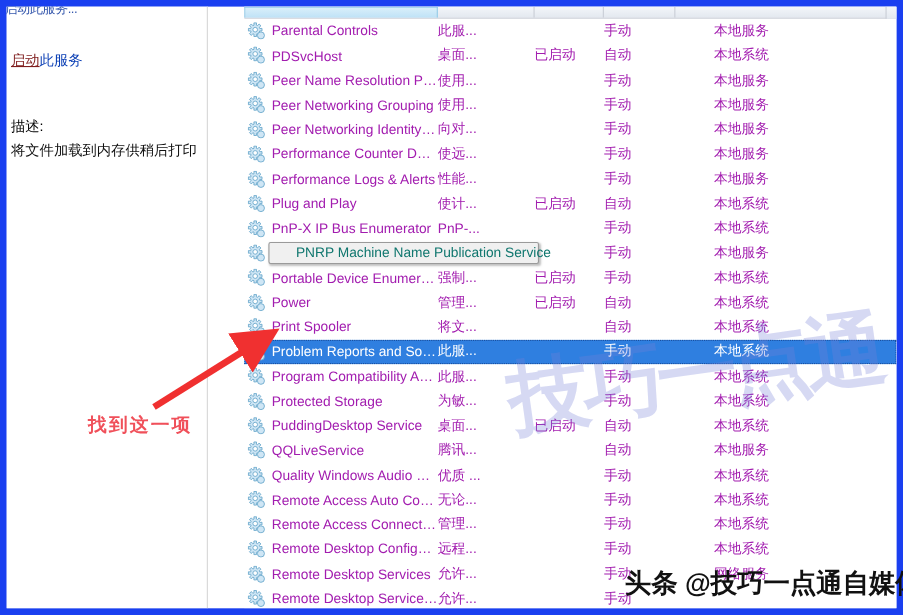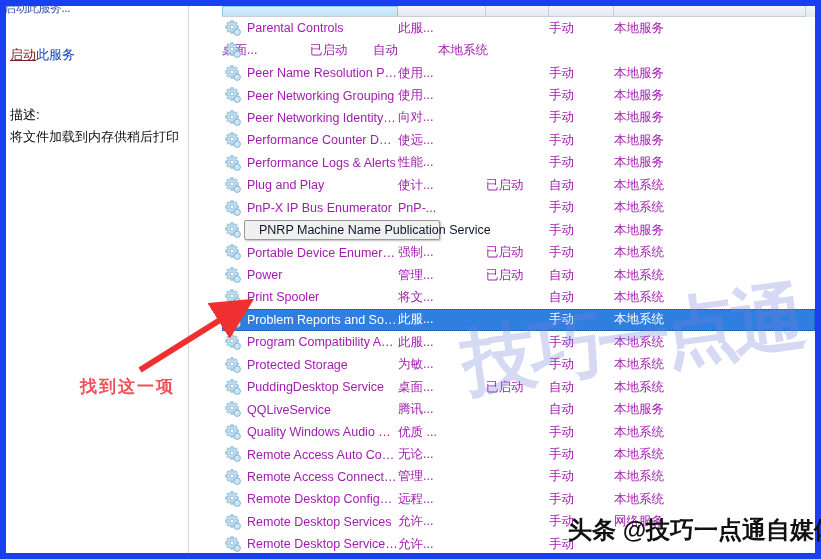--- a/index.html
+++ b/index.html
@@ -132,39 +132,40 @@
   }
   .cell-startup{
     width:65px;
     box-sizing:border-box;
     overflow:hidden;
   }
   .cell-logon{
     width:120px;
     box-sizing:border-box;
     overflow:hidden;
+    text-align:center;
   }
   .gear{
     position:absolute;left:3px;top:3px;
     width:16px;height:16px;
   }
   
   .tooltip{
     position:absolute;
     left:22px;
-    width:196px;
+    width:246px;
     height:20px;
     background:#f0f0f0;
     border:1px solid #9a9a9a;
     border-radius:2px;
     box-shadow:1px 1px 2px rgba(0,0,0,.25);
     font-size:12.5px;
-    color:#0f172a;
+    color:#0f766e;
     display:flex;align-items:center;
-    padding-left:14px;
+    padding-left:24px;
     box-sizing:border-box;
     z-index:30;
     white-space:nowrap;
   }
   
   .wm-big{
     position:absolute;
     left:455px;top:285px;
     font-size:74px;
     color:rgba(120,130,215,.30);
@@ -235,20 +236,21 @@
             <div class="cell-status"></div>
             <div class="cell-startup">手动</div>
             <div class="cell-logon">本地服务</div>
           </div>
           <div class="row">
             <svg class="gear" viewBox="0 0 16 16">
               <path d="M13.184251255720284,5.7979033291277675L13.184251255720284,8.202096670872232L11.172271622986784,8.04026415107857L10.685819393019083,9.214663722113233L12.222936707096762,10.522915291865706L10.522915291865704,12.222936707096764L9.214663722113233,10.685819393019083L8.040264151078572,11.172271622986784L8.202096670872233,13.184251255720284L5.7979033291277675,13.184251255720284L5.9597358489214285,11.172271622986784L4.785336277886767,10.685819393019083L3.477084708134296,12.222936707096764L1.7770632929032377,10.522915291865706L3.3141806069809174,9.214663722113233L2.8277283770132158,8.04026415107857L0.8157487442797171,8.202096670872233L0.8157487442797171,5.797903329127768L2.8277283770132158,5.959735848921429L3.314180606980917,4.785336277886767L1.7770632929032368,3.477084708134296L3.4770847081342926,1.7770632929032395L4.785336277886765,3.314180606980918L5.9597358489214285,2.8277283770132158L5.797903329127763,0.815748744279718L8.202096670872228,0.8157487442797162L8.04026415107857,2.827728377013215L9.214663722113233,3.314180606980917L10.5229152918657,1.777063292903235L12.22293670709676,3.4770847081342917L10.685819393019083,4.785336277886765L11.172271622986784,5.9597358489214285Z" fill="#cfe6f5" stroke="#6aa8cc" stroke-width="0.8"></path>
               <circle cx="7" cy="7" r="2.1" fill="#ffffff" stroke="#6aa8cc" stroke-width="0.8"></circle>
               <circle cx="12.2" cy="12.2" r="3.2" fill="#cfe6f5" stroke="#6aa8cc" stroke-width="0.8"></circle>
             </svg>
+            <div class="cell-name">PDSvcHost</div>
             <div class="cell-desc">桌面...</div>
             <div class="cell-status">已启动</div>
             <div class="cell-startup">自动</div>
             <div class="cell-logon">本地系统</div>
           </div>
           <div class="row">
             <svg class="gear" viewBox="0 0 16 16">
               <path d="M13.184251255720284,5.7979033291277675L13.184251255720284,8.202096670872232L11.172271622986784,8.04026415107857L10.685819393019083,9.214663722113233L12.222936707096762,10.522915291865706L10.522915291865704,12.222936707096764L9.214663722113233,10.685819393019083L8.040264151078572,11.172271622986784L8.202096670872233,13.184251255720284L5.7979033291277675,13.184251255720284L5.9597358489214285,11.172271622986784L4.785336277886767,10.685819393019083L3.477084708134296,12.222936707096764L1.7770632929032377,10.522915291865706L3.3141806069809174,9.214663722113233L2.8277283770132158,8.04026415107857L0.8157487442797171,8.202096670872233L0.8157487442797171,5.797903329127768L2.8277283770132158,5.959735848921429L3.314180606980917,4.785336277886767L1.7770632929032368,3.477084708134296L3.4770847081342926,1.7770632929032395L4.785336277886765,3.314180606980918L5.9597358489214285,2.8277283770132158L5.797903329127763,0.815748744279718L8.202096670872228,0.8157487442797162L8.04026415107857,2.827728377013215L9.214663722113233,3.314180606980917L10.5229152918657,1.777063292903235L12.22293670709676,3.4770847081342917L10.685819393019083,4.785336277886765L11.172271622986784,5.9597358489214285Z" fill="#cfe6f5" stroke="#6aa8cc" stroke-width="0.8"></path>
               <circle cx="7" cy="7" r="2.1" fill="#ffffff" stroke="#6aa8cc" stroke-width="0.8"></circle>
               <circle cx="12.2" cy="12.2" r="3.2" fill="#cfe6f5" stroke="#6aa8cc" stroke-width="0.8"></circle>

